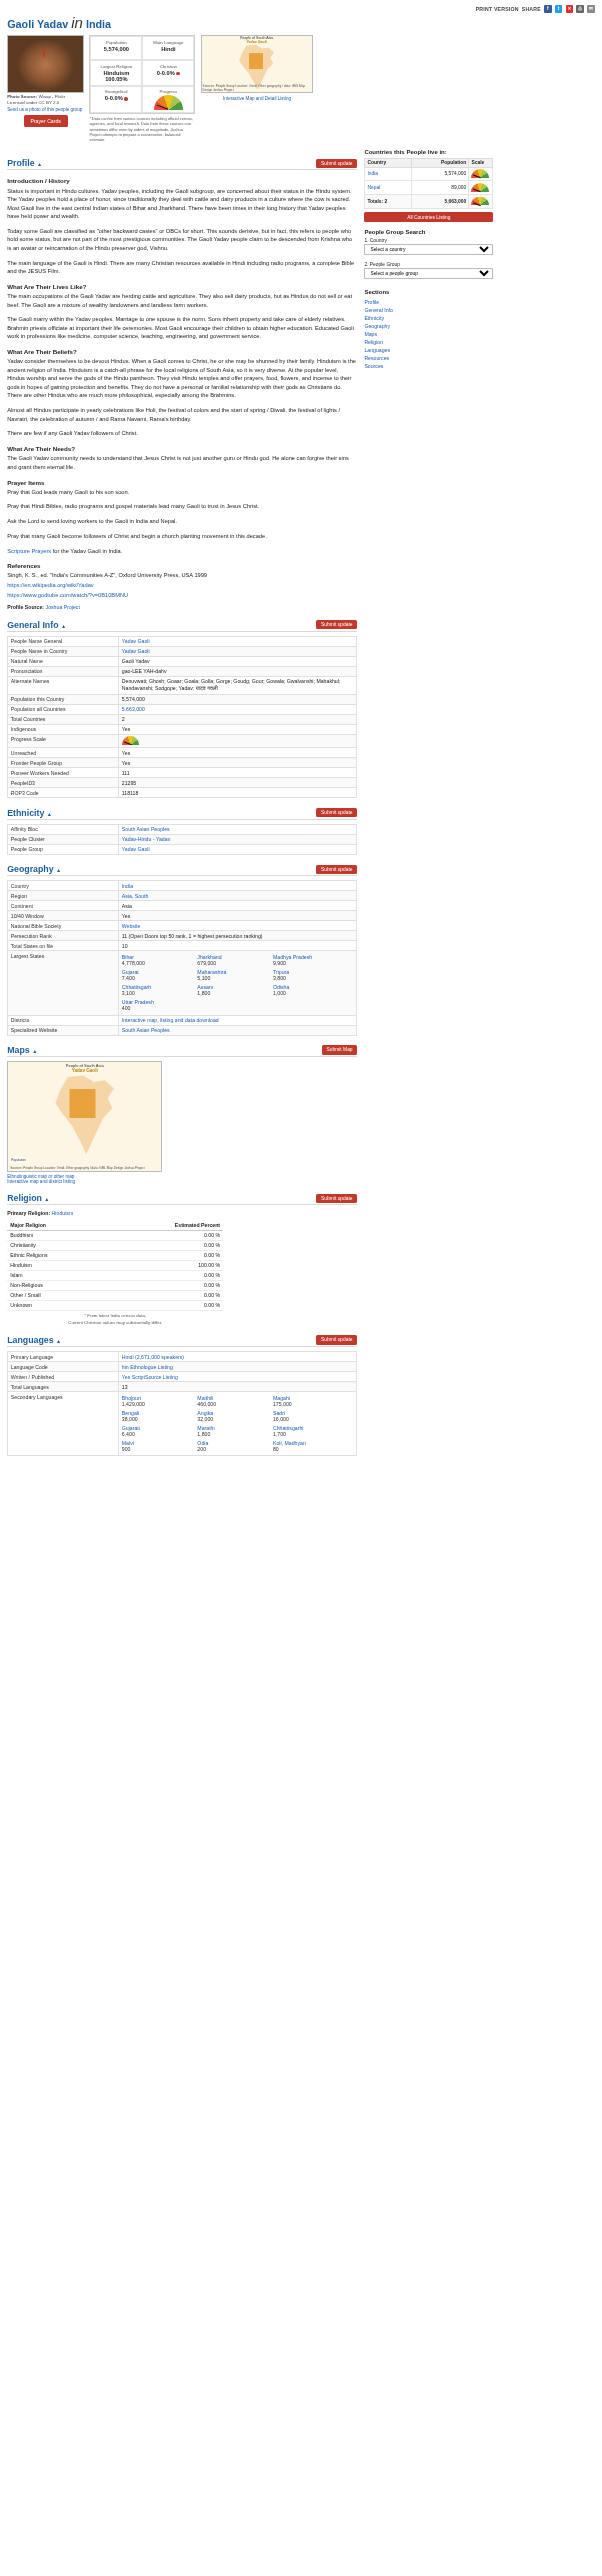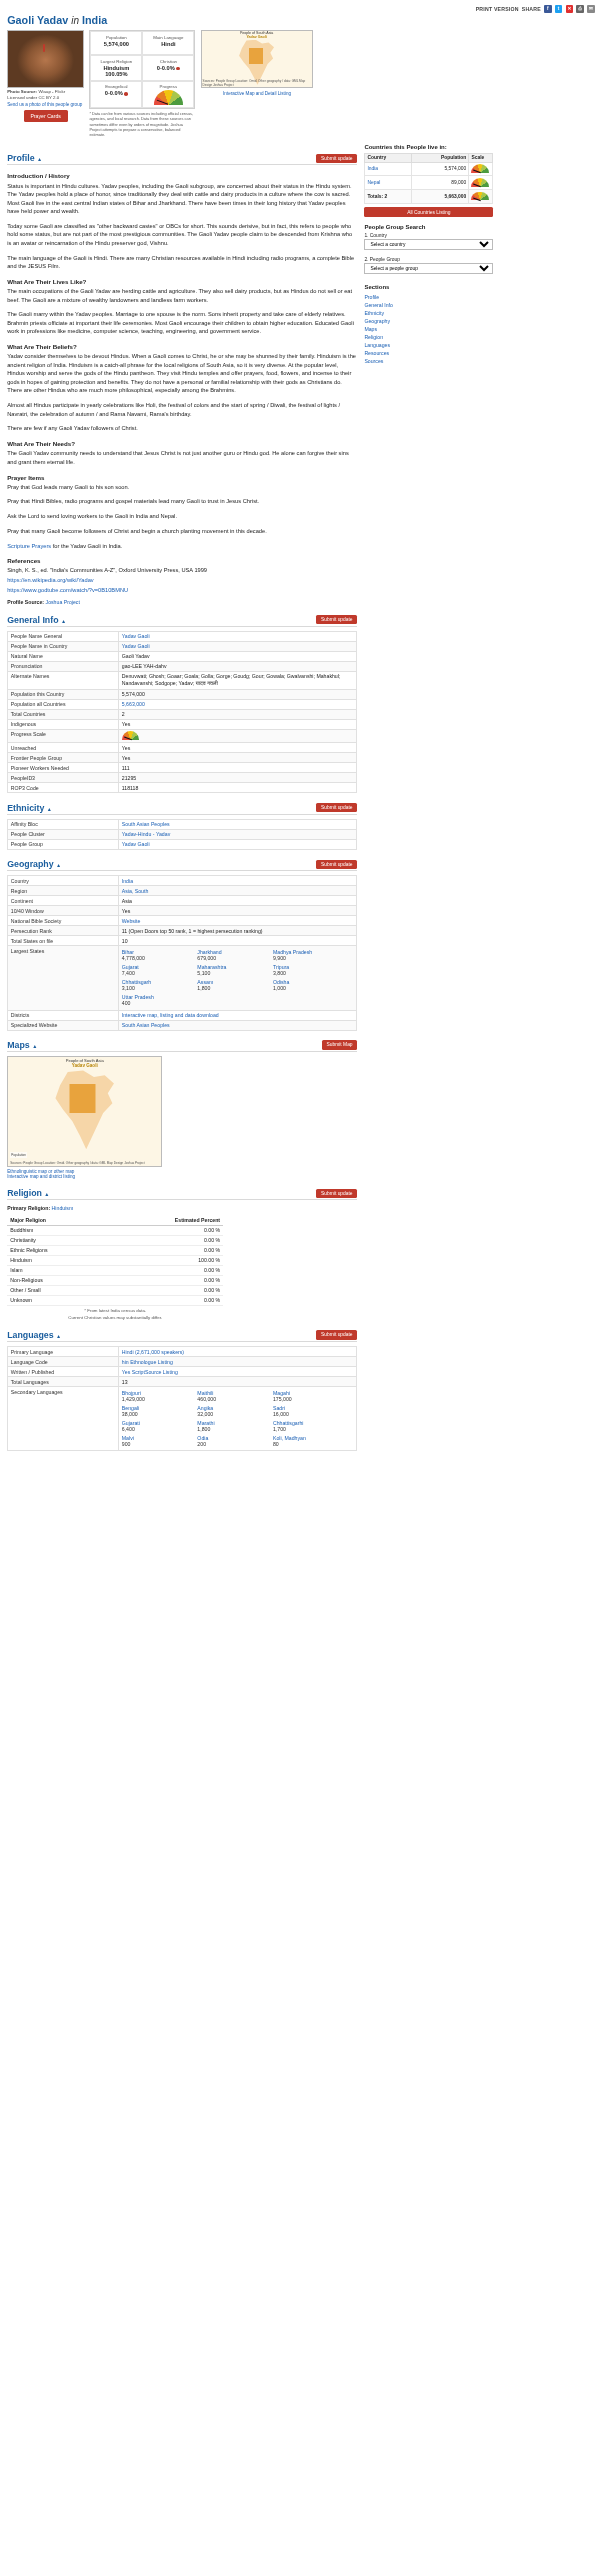--- a/index.html
+++ b/index.html
@@ -19,21 +19,21 @@
   .topbar .lbl { font-weight: bold; letter-spacing: 0.2px; }
   .sqico { width: 7.7px; height: 7.7px; display: inline-block; border-radius: 1px; color: #fff; font-size: 4.6px; line-height: 7.7px; text-align: center; font-weight: bold; }
   .sq-fb { background: #3b5998; }
   .sq-tw { background: #1da1f2; }
   .sq-x { background: #e02f2f; }
   .sq-pr { background: #666; }
   .sq-mail { background: #888; }
 
   
   h1.title { font-size: 10.8px; margin: 1px 0 4.1px 0; font-weight: bold; color: #1b5e9e; }
-  h1.title .in { color: #333; font-weight: normal; font-style: italic; font-size: 10px; }
+  h1.title .in { color: #333; font-weight: normal; font-style: italic; font-size: 15px; }
   h1.title .country { color: #1b5e9e; }
 
   
   .headrow { display: flex; gap: 5.2px; align-items: flex-start; }
   .photo-col { width: 77px; }
   .photo-box { width: 77px; height: 58px; overflow: hidden; border: 0.5px solid #bbb; position: relative; background: #6b5a4a; }
   .photo-face { position: absolute; inset: 0; background:
      radial-gradient(ellipse 38% 46% at 50% 52%, #b5764c 0%, #8a5633 60%, #5d3a22 100%),
      linear-gradient(#3c2a1c, #24180f); }
   .photo-face:after { content: ""; position: absolute; left: 46%; top: 22%; width: 2.6px; height: 8.2px; background: #c0392b; border-radius: 1.5px; }

